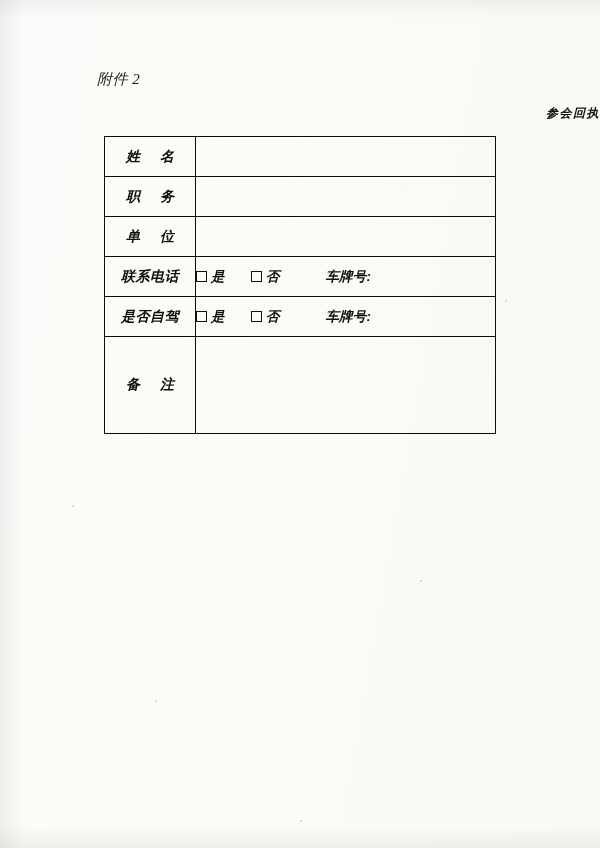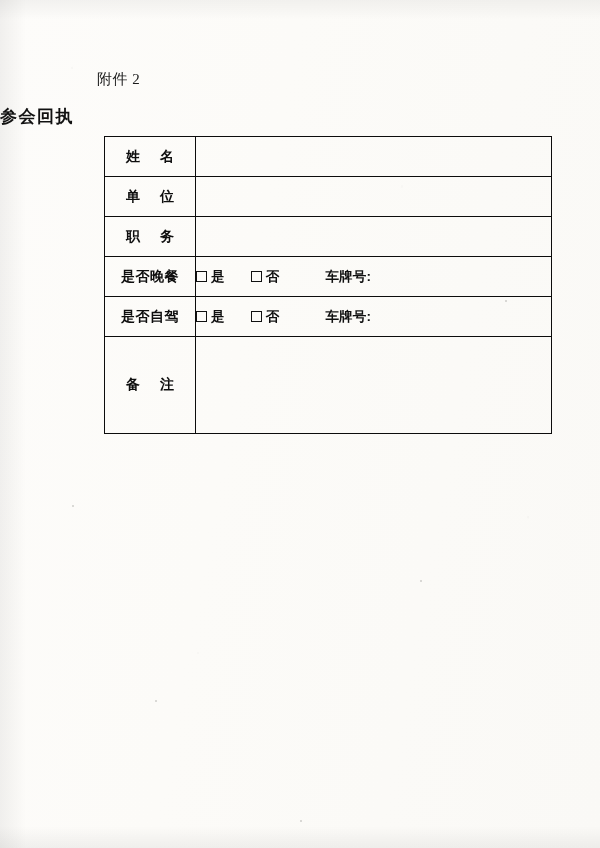--- a/index.html
+++ b/index.html
@@ -18,20 +18,21 @@
   
   .page {
     position: absolute;
     inset: 0;
     background:
       radial-gradient(circle at 12% 8%, rgba(0,0,0,0.018) 0 1px, transparent 1.5px),
       radial-gradient(circle at 67% 22%, rgba(0,0,0,0.015) 0 1px, transparent 1.5px),
       radial-gradient(circle at 88% 61%, rgba(0,0,0,0.02) 0 1px, transparent 1.5px),
       radial-gradient(circle at 33% 77%, rgba(0,0,0,0.015) 0 1px, transparent 1.5px),
       linear-gradient(100deg, #fdfcfa 0%, #fcfbf8 40%, #faf9f6 100%);
+    font-style: italic;
   }
   .edge-shade-left {
     position: absolute;
     left: 0; top: 0; bottom: 0;
     width: 26px;
     background: linear-gradient(to right, rgba(0,0,0,0.05), rgba(0,0,0,0));
     pointer-events: none;
   }
   .edge-shade-top {
     position: absolute;
@@ -62,33 +63,33 @@
     letter-spacing: 0.5px;
     color: #1a1a1a;
     font-family: "Liberation Serif", "DejaVu Serif", serif;
   }
 
   .doc-title {
     position: absolute;
     left: 0;
     right: 0;
     top: 105px;
-    text-align: left;
-    font-size: 17px;
+    text-align: right;
+    font-size: 12px;
     font-weight: bold;
     letter-spacing: 1.5px;
     color: #111;
     font-family: "Liberation Sans", sans-serif;
   }
 
   table.receipt-table {
     position: absolute;
     left: 104px;
     top: 136px;
-    width: 448px;
+    width: 392px;
     border-collapse: collapse;
     table-layout: fixed;
   }
   table.receipt-table td {
     border: 1.6px solid #0c0c0c;
     padding: 0;
     vertical-align: middle;
   }
   td.label-cell {
     width: 90px;
@@ -171,35 +172,35 @@
     <tbody>
       <tr>
         <td class="label-cell">
           <span class="label-spaced">姓  名</span>
         </td>
         <td class="value-cell"></td>
       </tr>
 
       <tr>
         <td class="label-cell">
+          <span class="label-spaced">职  务</span>
+        </td>
+        <td class="value-cell"></td>
+      </tr>
+
+      <tr>
+        <td class="label-cell">
           <span class="label-spaced">单  位</span>
         </td>
         <td class="value-cell"></td>
       </tr>
 
-      <tr>
-        <td class="label-cell">
-          <span class="label-spaced">职  务</span>
-        </td>
-        <td class="value-cell"></td>
-      </tr>
-
-
-      <tr>
-        <td class="label-cell">是否晚餐</td>
+
+      <tr>
+        <td class="label-cell">联系电话</td>
         <td class="value-cell">
           <div class="choice-line">
             <span class="choice">
               <span class="checkbox"></span>
               <span>是</span>
             </span>
             <span class="choice">
               <span class="checkbox"></span>
               <span>否</span>
             </span>

